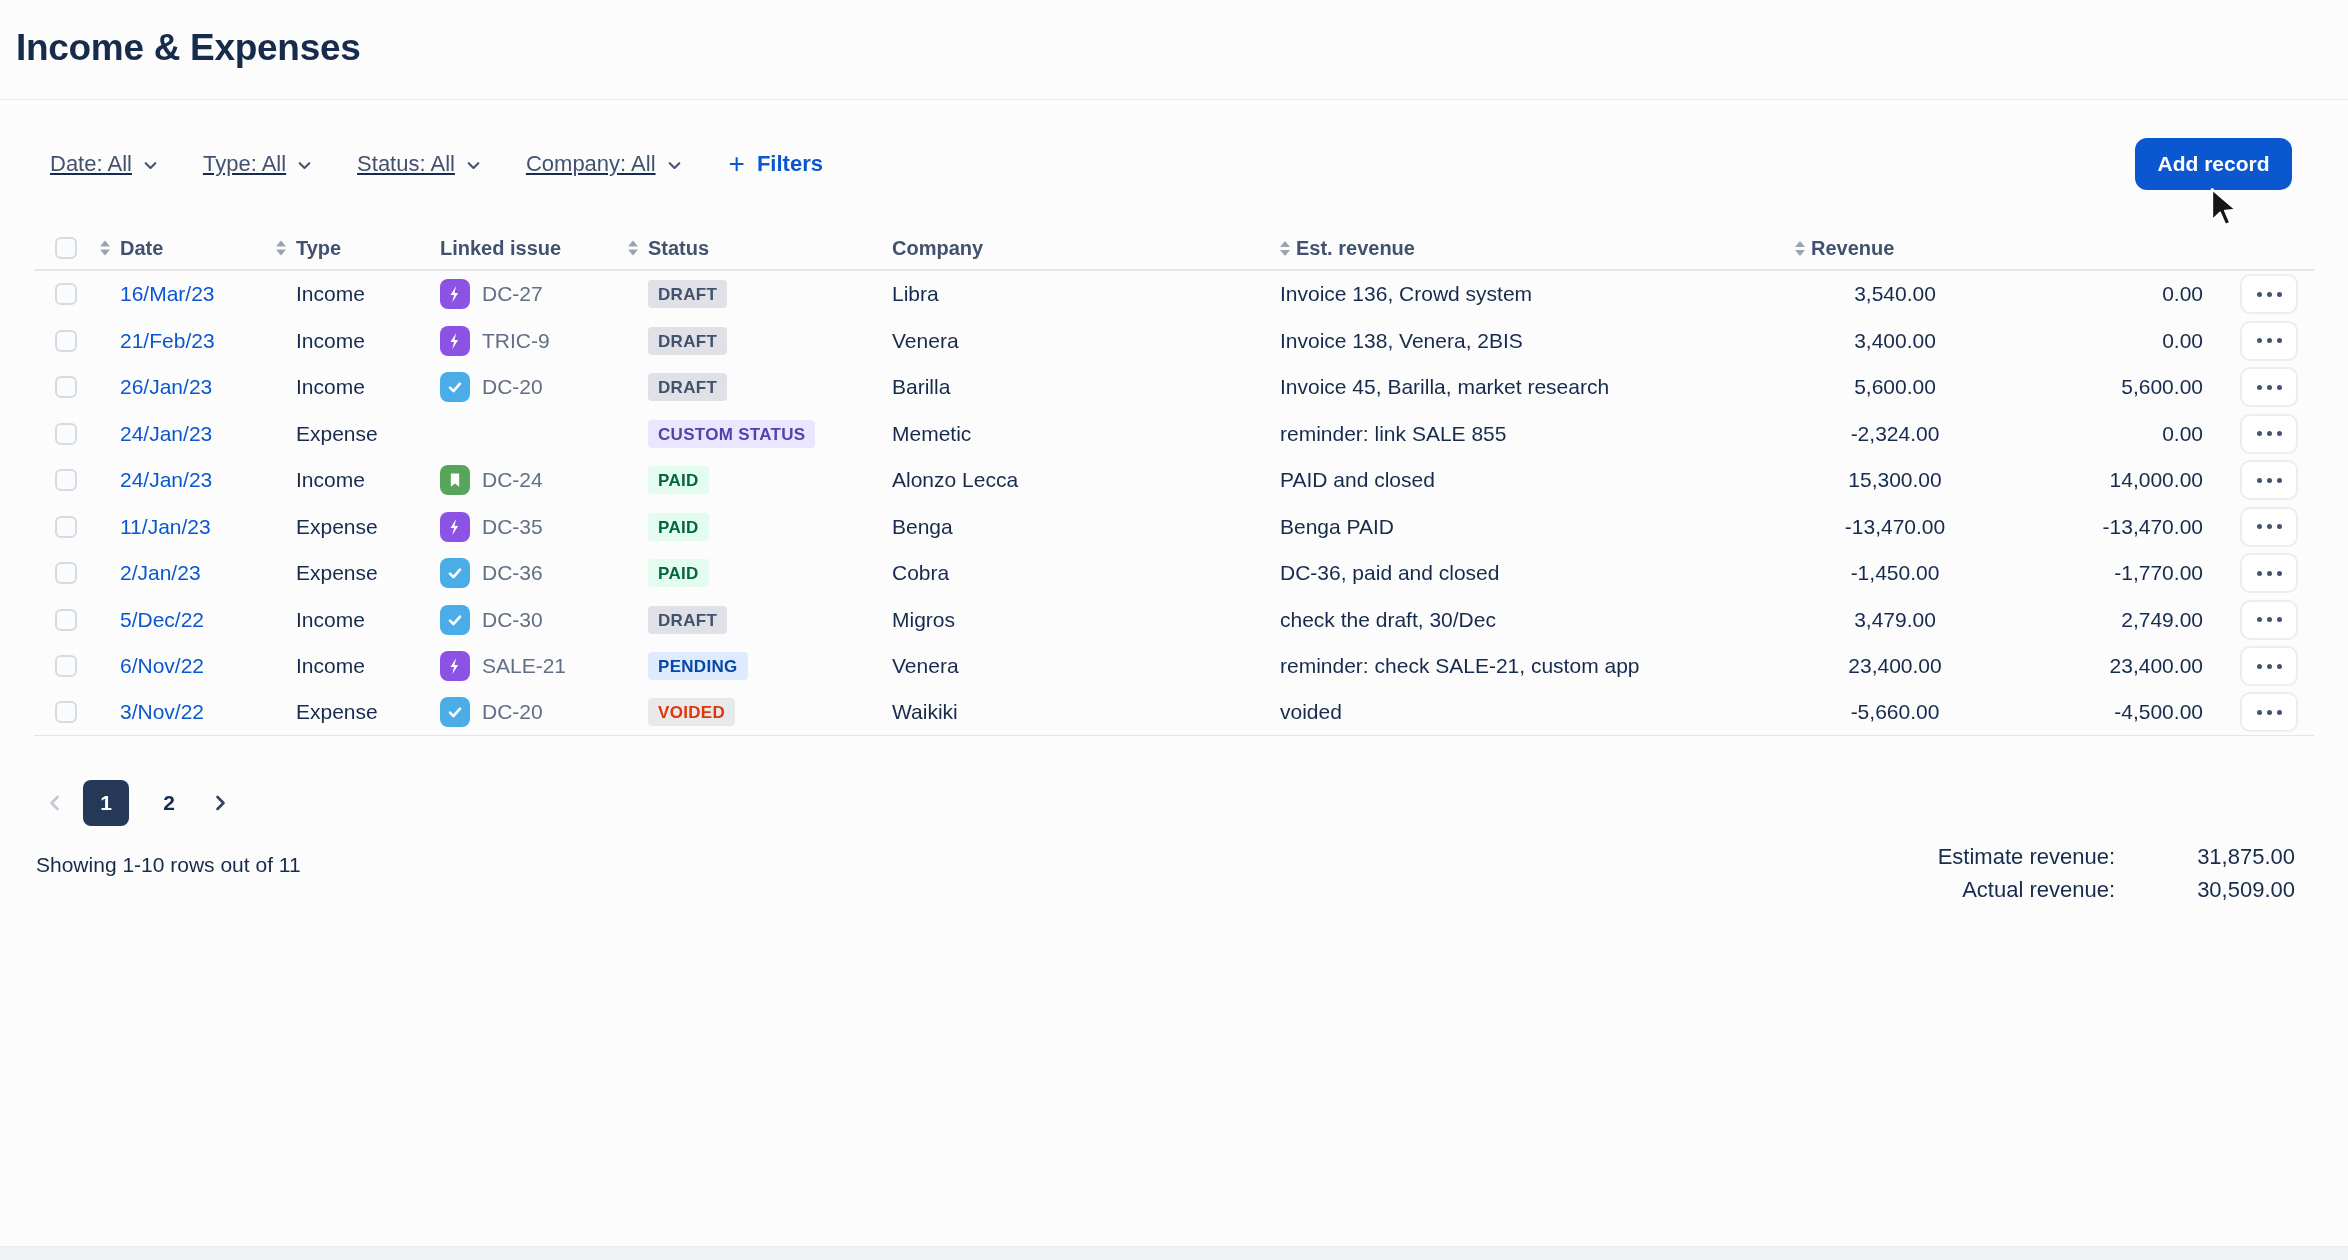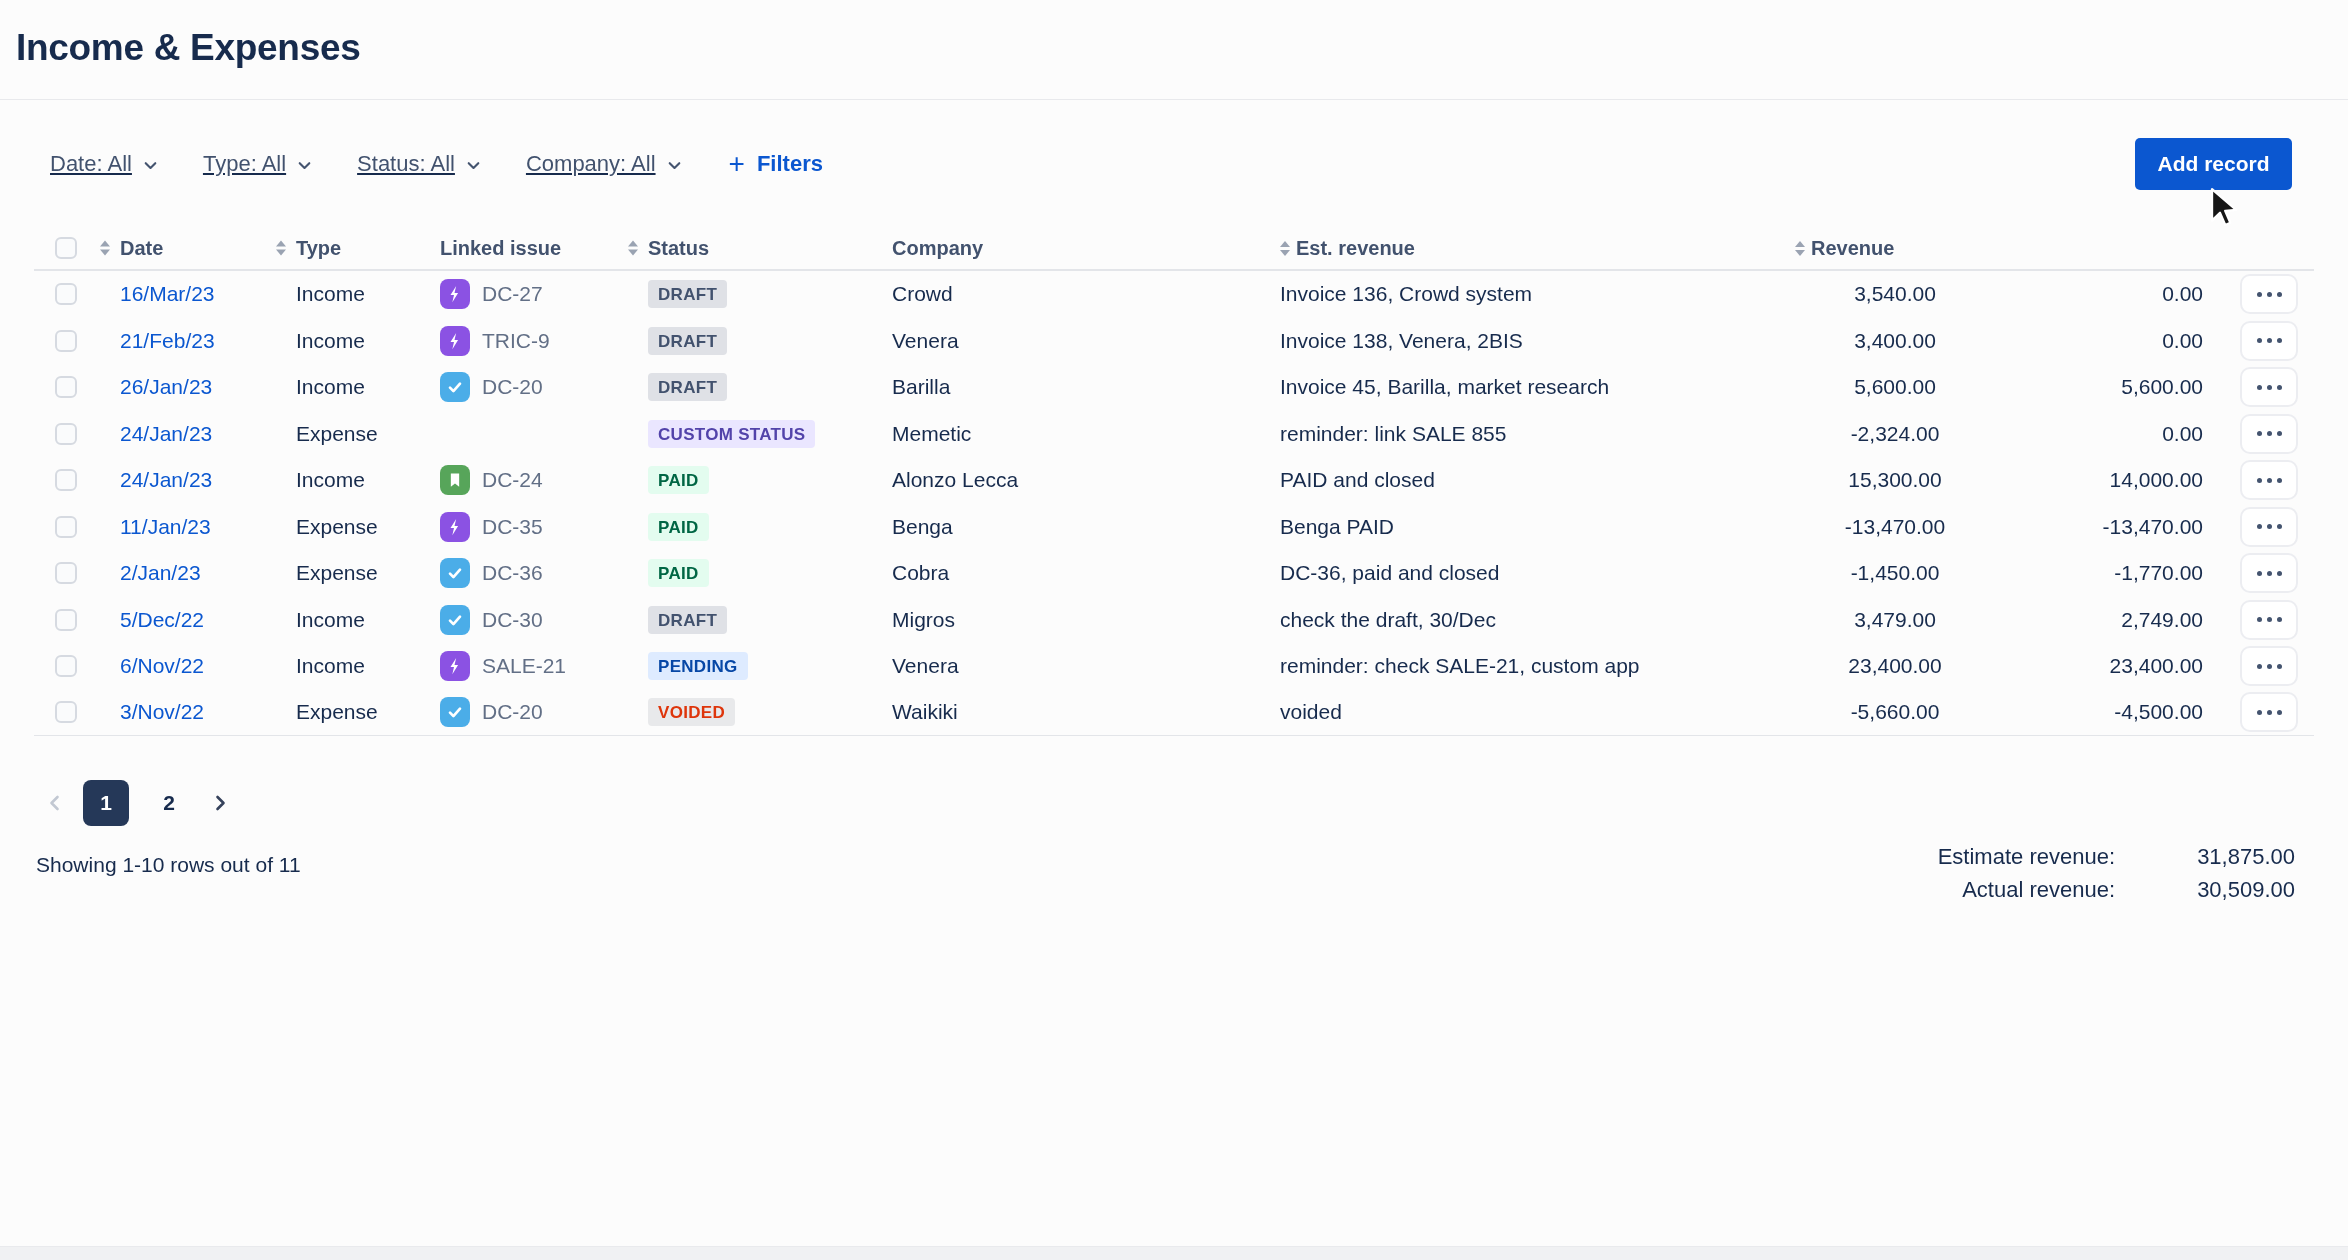--- a/index.html
+++ b/index.html
@@ -18,21 +18,21 @@
 
   
   .toolbar { display: flex; align-items: center; padding: 40px 56px 0 50px; height: 88px; }
   .filter-group { display: flex; align-items: center; gap: 44px; text-decoration: underline; }
   .filter-item { display: flex; align-items: center; gap: 10px; font-size: 22px; color: #42526E; cursor: pointer; }
   .filter-item svg { display: block; margin-top: 3px; }
   .filters-btn { display: flex; align-items: center; gap: 12px; margin-left: 46px; color: var(--accent); font-size: 22px; font-weight: 700; cursor: pointer; }
   .filters-btn .plus { font-size: 28px; font-weight: 400; line-height: 20px; }
   .spacer { flex: 1; }
   .add-record {
-    background: var(--accent); color: #fff; border: none; border-radius: 5px;
+    background: var(--accent); color: #fff; border: none; border-radius: 12px;
     font-family: inherit; font-size: 21px; font-weight: 700;
     width: 157px; height: 52px; cursor: pointer;
   }
 
   
   .table { margin: 39px 34px 0 34px; }
   .thead, .tr {
     display: grid;
     grid-template-columns: 86px 176px 144px 208px 244px 388px 1fr 210px 205px 104px;
     align-items: center;
@@ -200,21 +200,21 @@
     <div class="td c-type">Income</div>
     <div class="td c-issue">
       <span class="issue-icon epic">
             <svg viewBox="0 0 24 24">
               <path d="M13.4 2.3 6.6 13.2h4.2l-2 8.6 6.9-10.9h-4.3l2-8.6z" fill="#fff"></path>
             </svg>
           </span>
       <span class="issue-key">DC-27</span>
     </div>
     <div class="td c-status"><span class="badge st-draft">DRAFT</span></div>
-    <div class="td c-company">Crowd</div>
+    <div class="td c-company">Libra</div>
     <div class="td c-desc">Invoice 136, Crowd system</div>
     <div class="td c-est">3,540.00</div>
     <div class="td c-rev">0.00</div>
     <div class="td c-actions">
       <button class="dots">
             <i></i>
             <i></i>
             <i></i>
           </button>
     </div>

